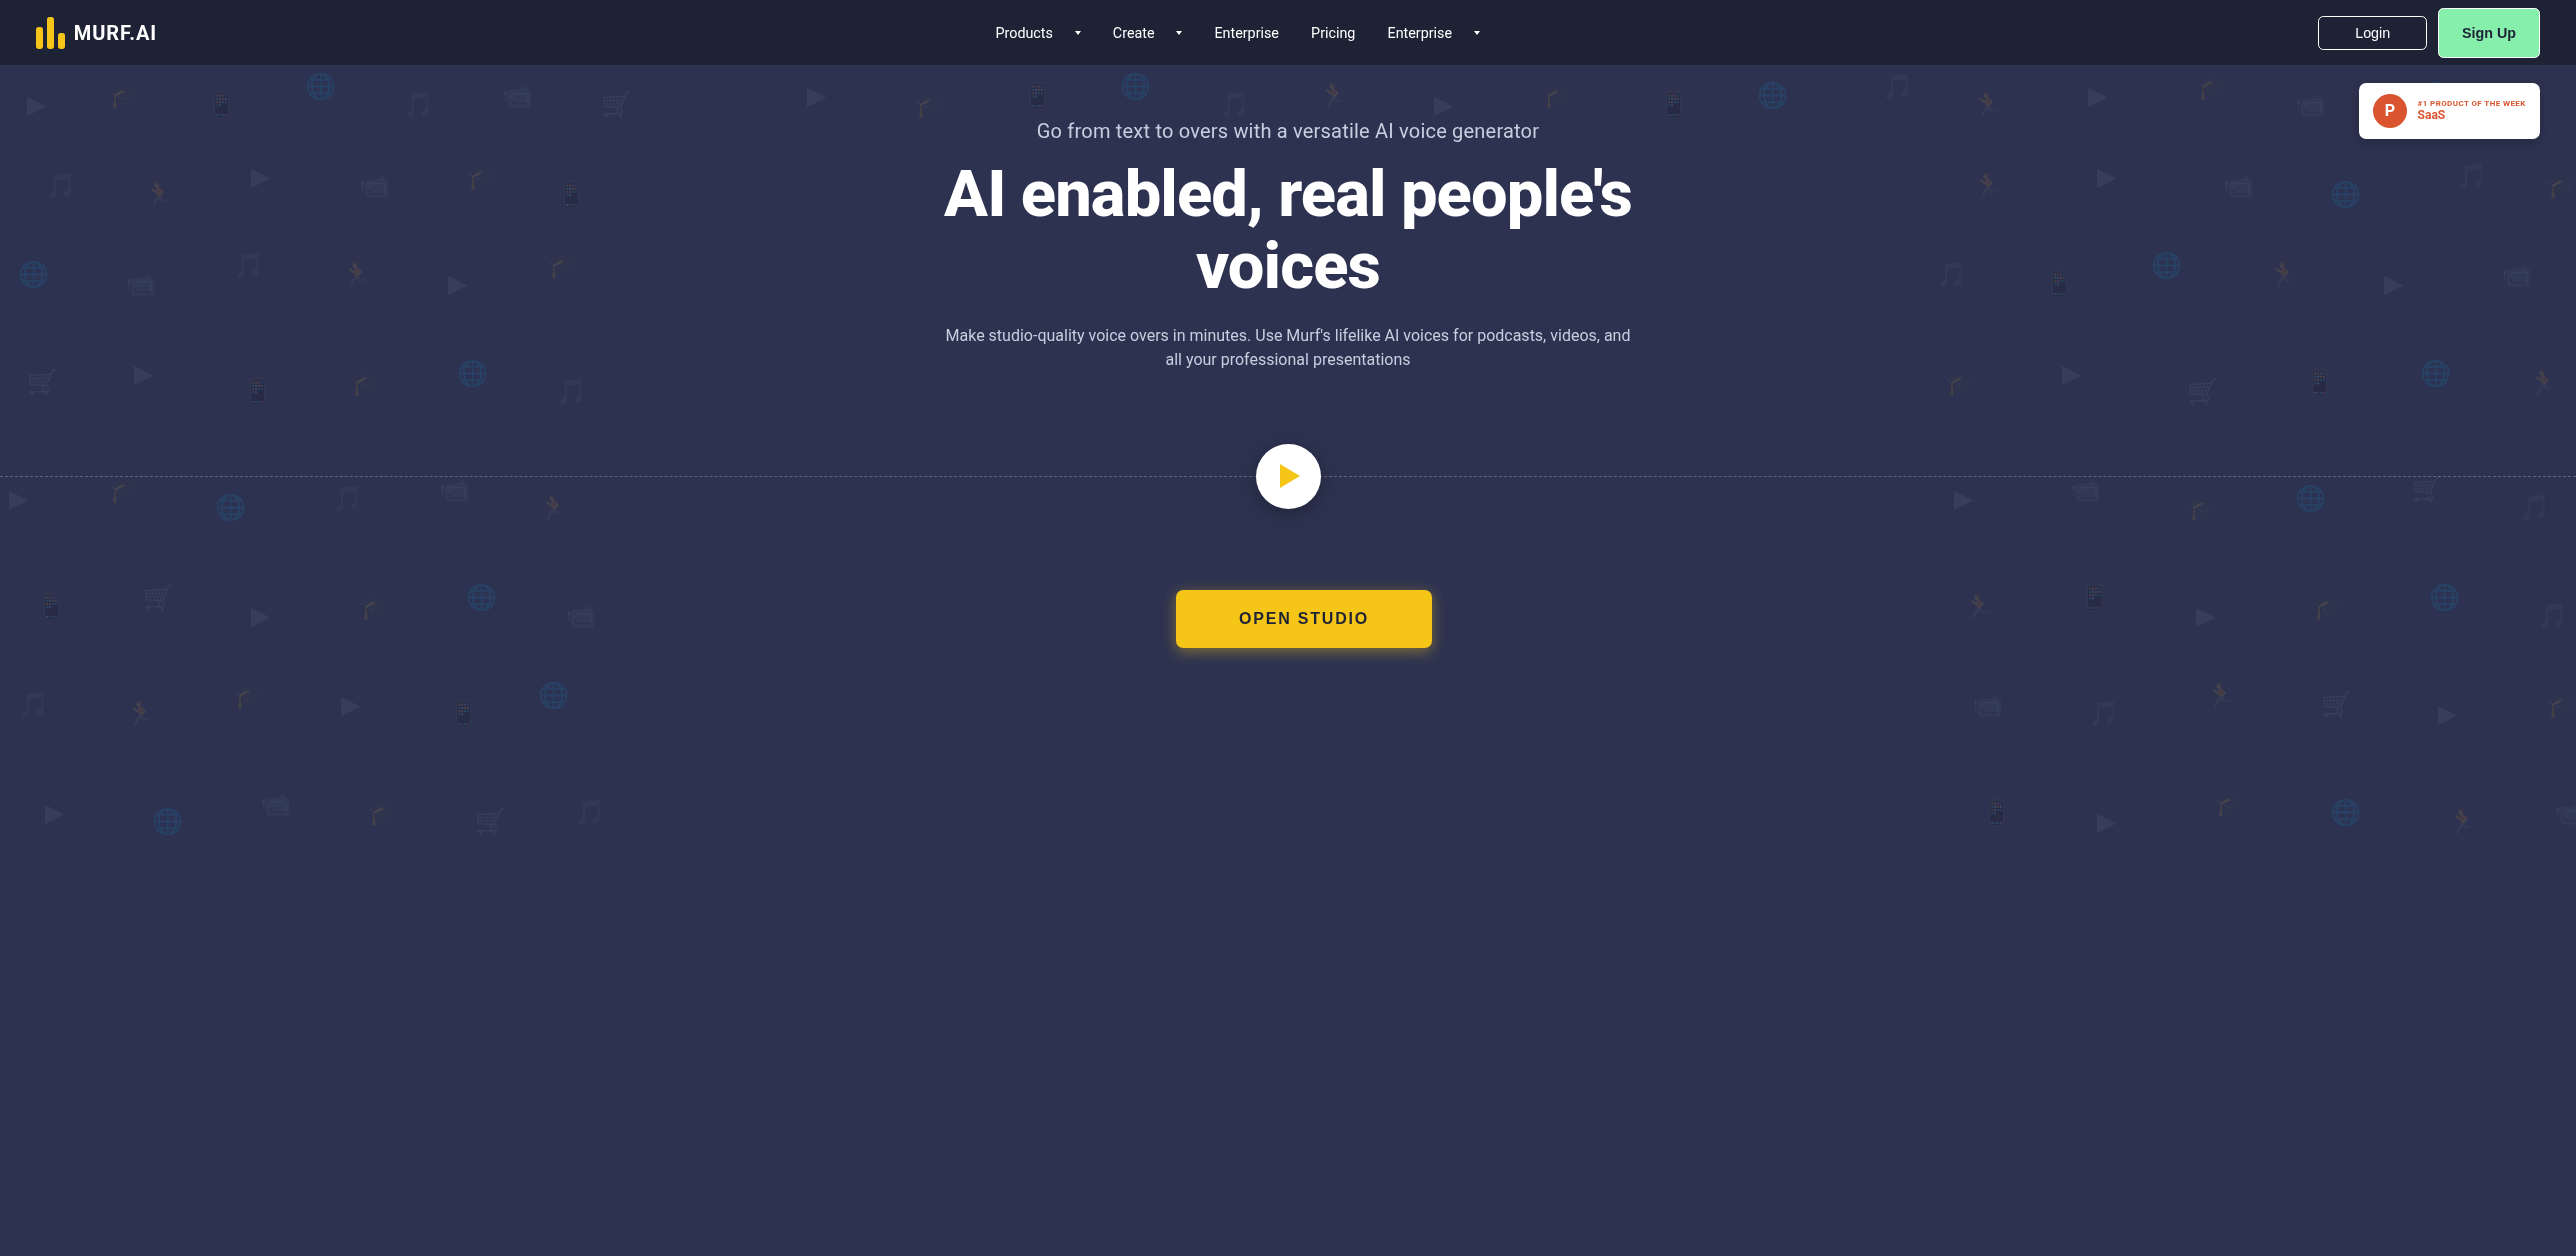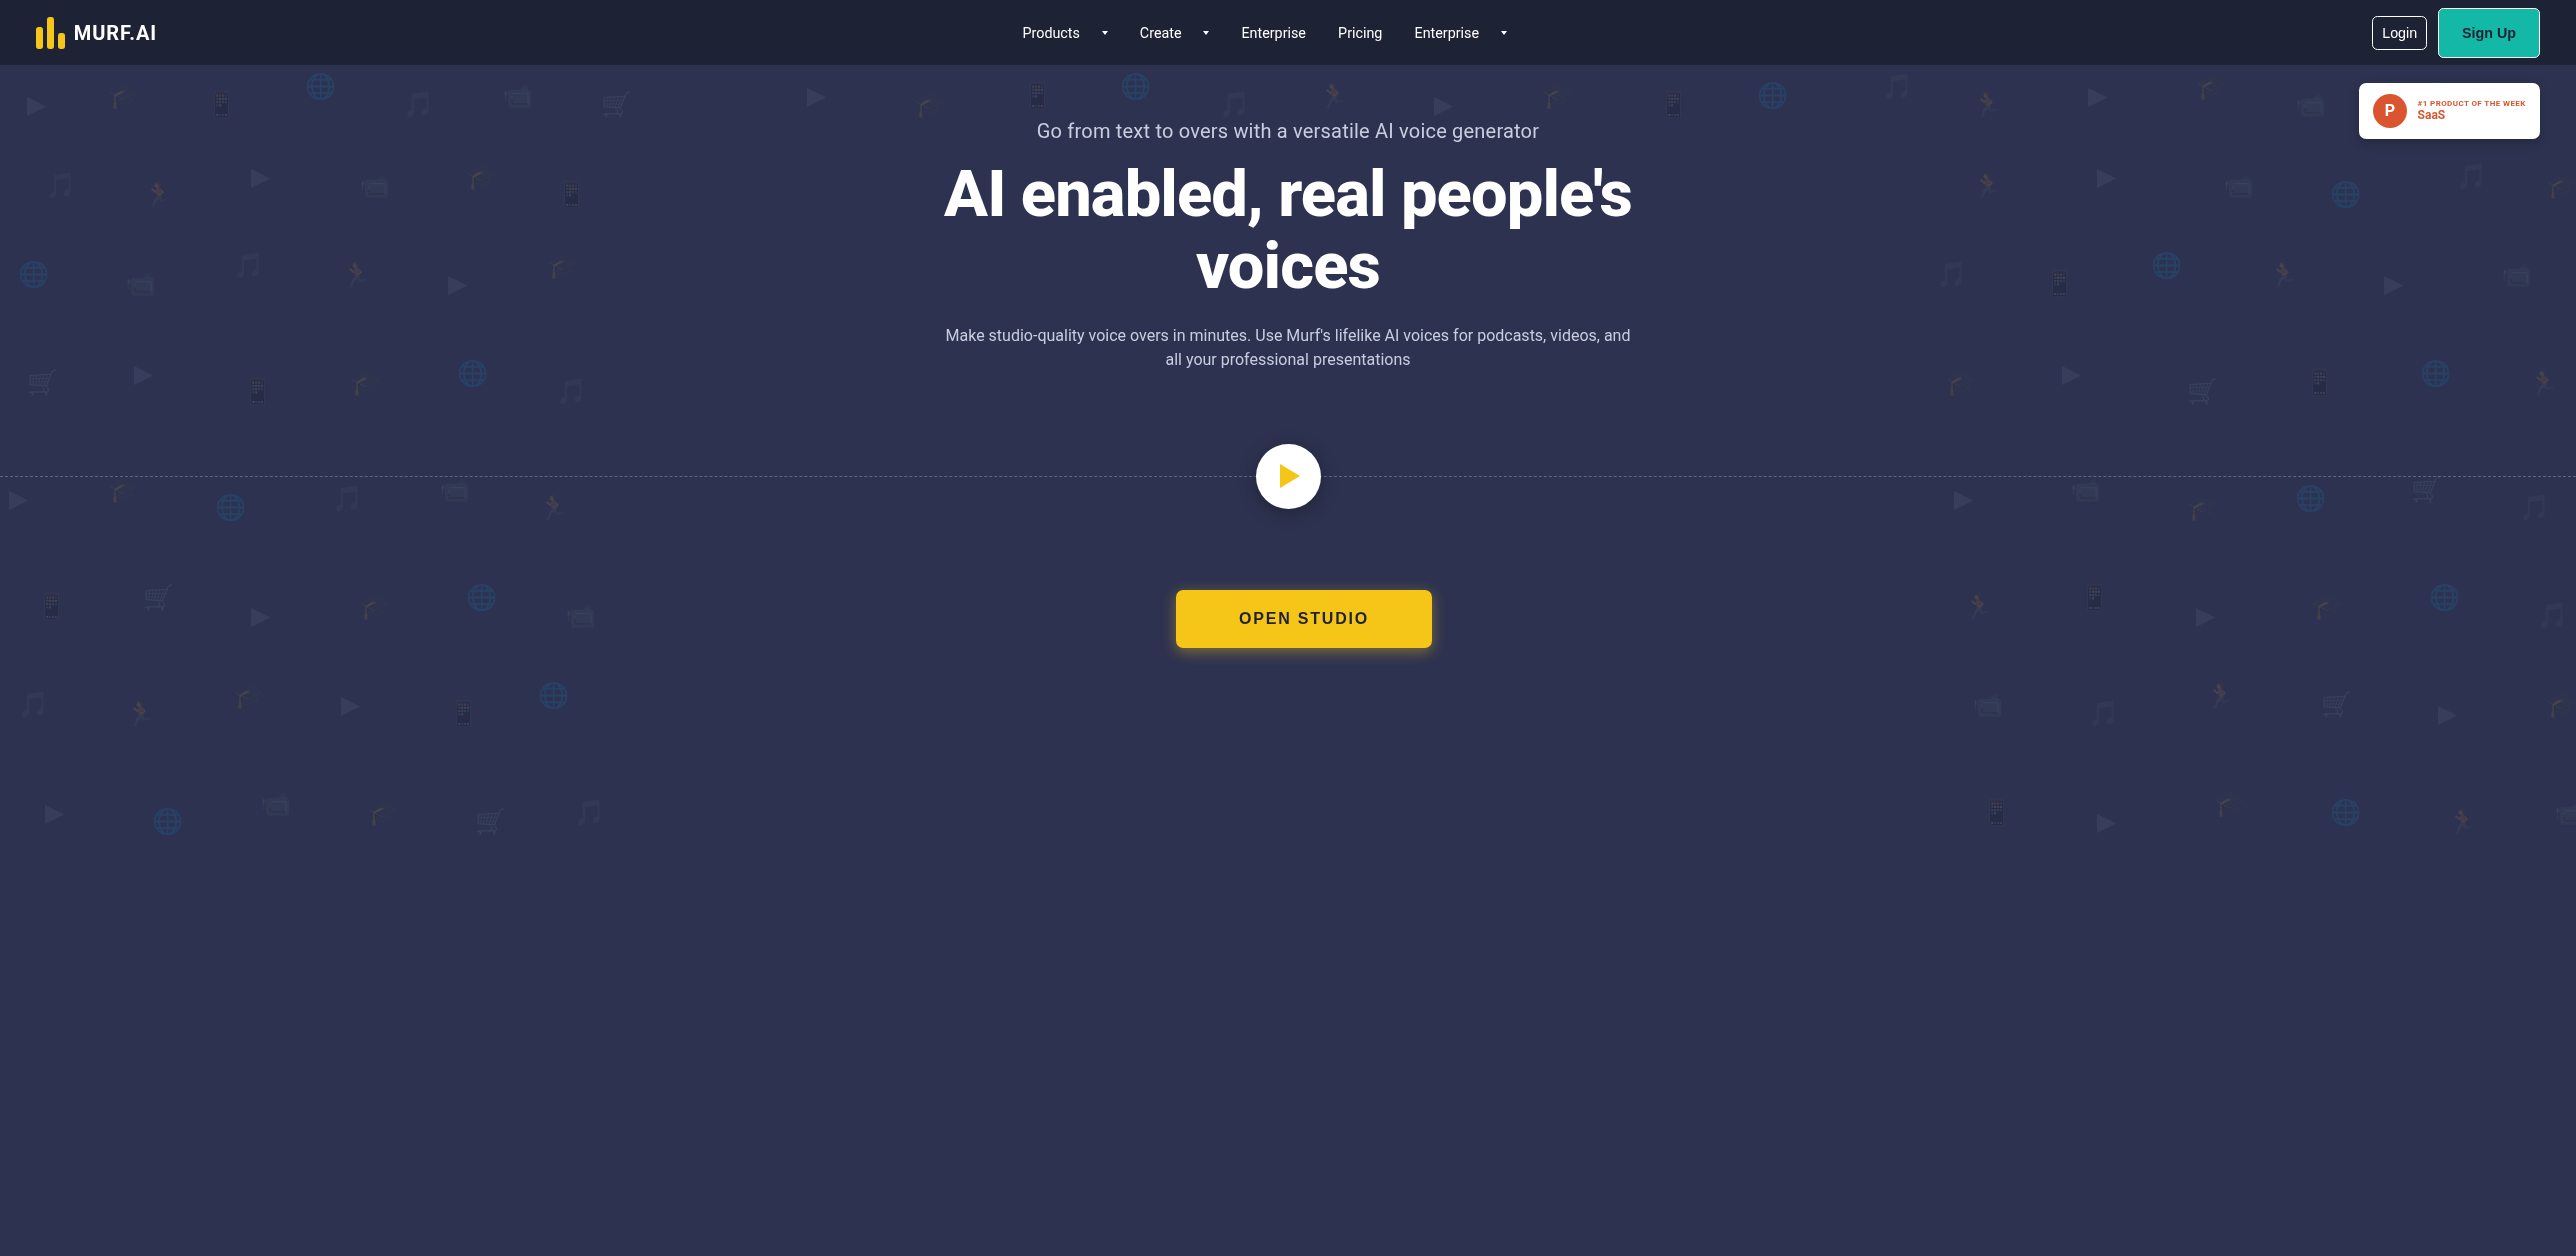--- a/index.html
+++ b/index.html
@@ -85,30 +85,30 @@
     .nav-buttons {
       display: flex;
       align-items: center;
       gap: 10.8px;
     }
 
     .btn-login {
       color: #ffffff;
       border: 1.8px solid #ffffff;
       background: transparent;
-      padding: 8px 9px;
+      padding: 8px 36px;
       border-radius: 5.4px;
       font-size: 14.3px;
       font-weight: 500;
       cursor: pointer;
     }
 
     .btn-signup {
       color: #1e2235;
-      background: #14b8a6;
+      background: #86efac;
       border: 1.8px solid #ffffff;
       padding: 16px 23px;
       border-radius: 5.4px;
       font-size: 14.3px;
       font-weight: 600;
       cursor: pointer;
     }
 
     
     .hero {

